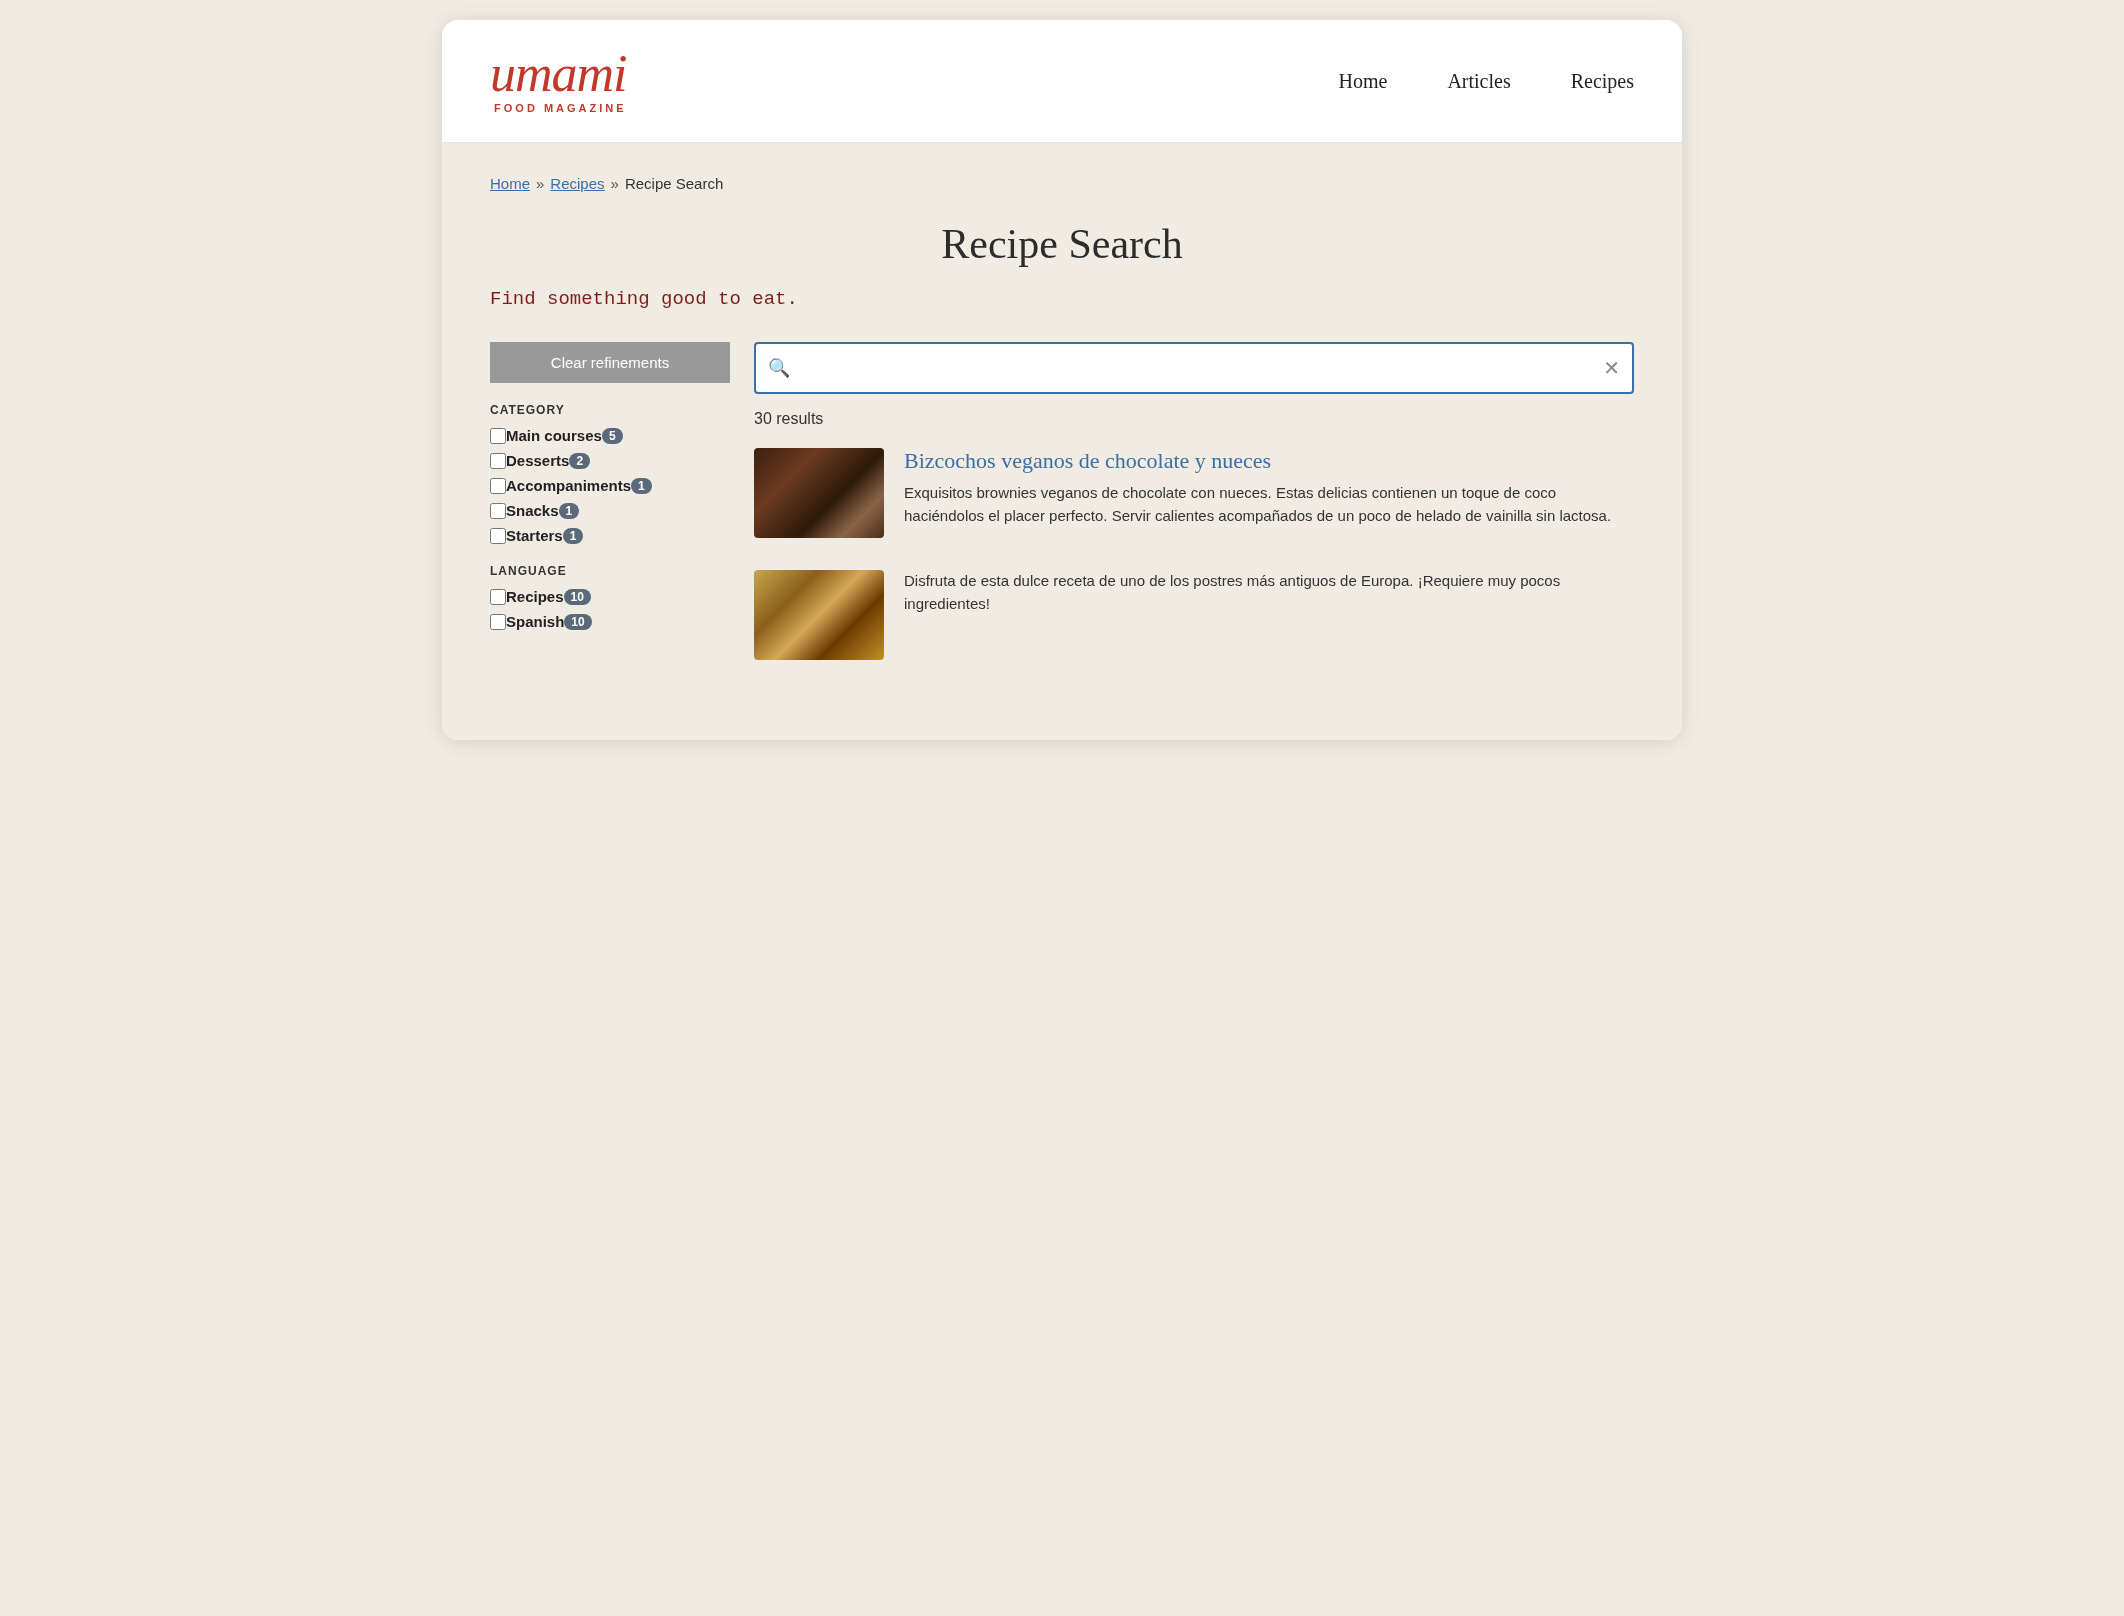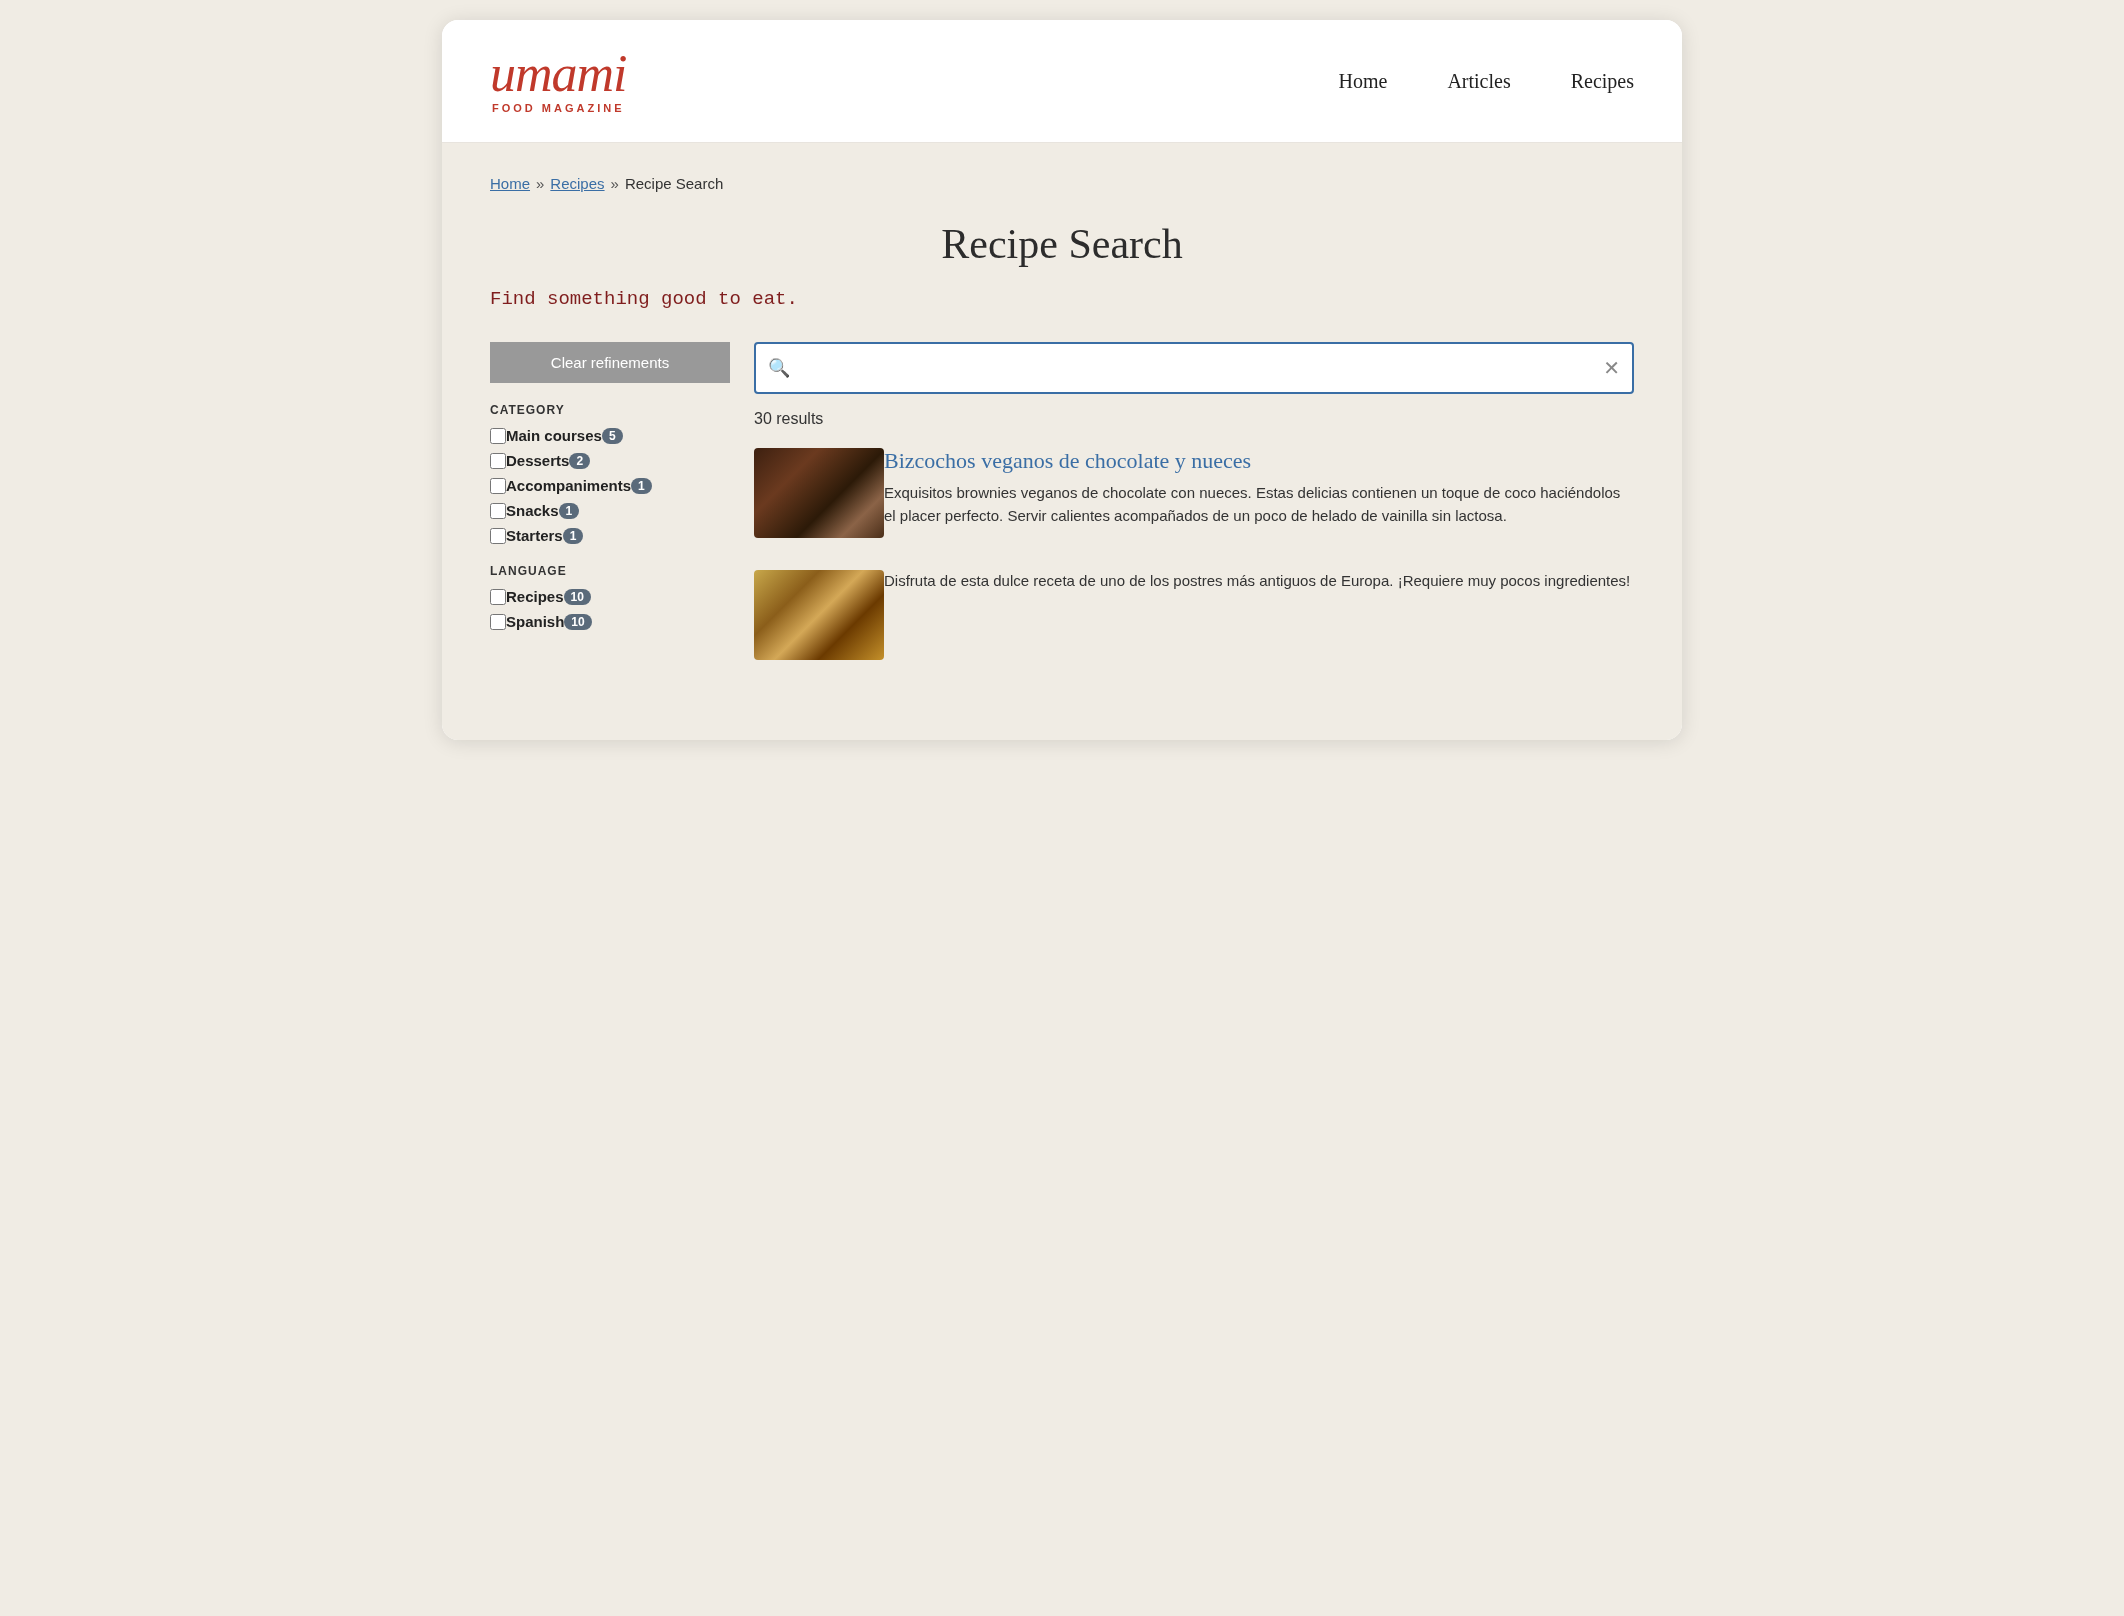--- a/index.html
+++ b/index.html
@@ -21,21 +21,21 @@
       background: #fff;
       padding: 28px 48px;
       display: flex;
       align-items: center;
       justify-content: space-between;
       border-bottom: 1px solid #e8e4de;
     }
     .logo-area {
       display: flex;
       flex-direction: column;
-      align-items: center;
+      align-items: flex-end;
     }
     .logo-text {
       font-family: 'Georgia', cursive;
       font-size: 52px;
       color: #c0392b;
       font-style: italic;
       line-height: 1;
       letter-spacing: -1px;
     }
     .logo-subtitle {
@@ -197,20 +197,21 @@
     }
     .results-count {
       font-size: 16px;
       color: #333;
       margin-bottom: 20px;
       font-family: Arial, sans-serif;
     }
     
     .result-item {
       display: flex;
+      gap: 20px;
       margin-bottom: 32px;
       align-items: flex-start;
     }
     .result-image {
       width: 130px;
       height: 90px;
       flex-shrink: 0;
       border-radius: 4px;
       overflow: hidden;
       background: #888;

